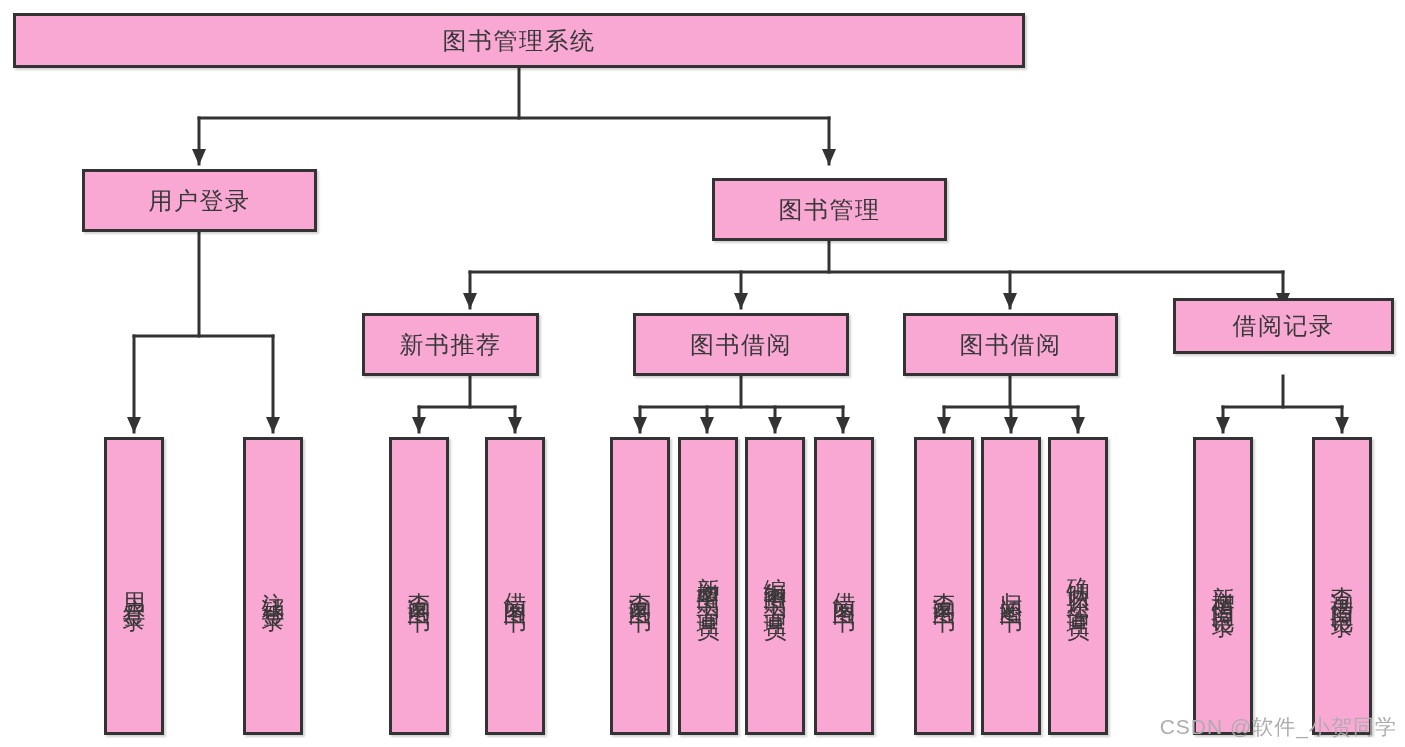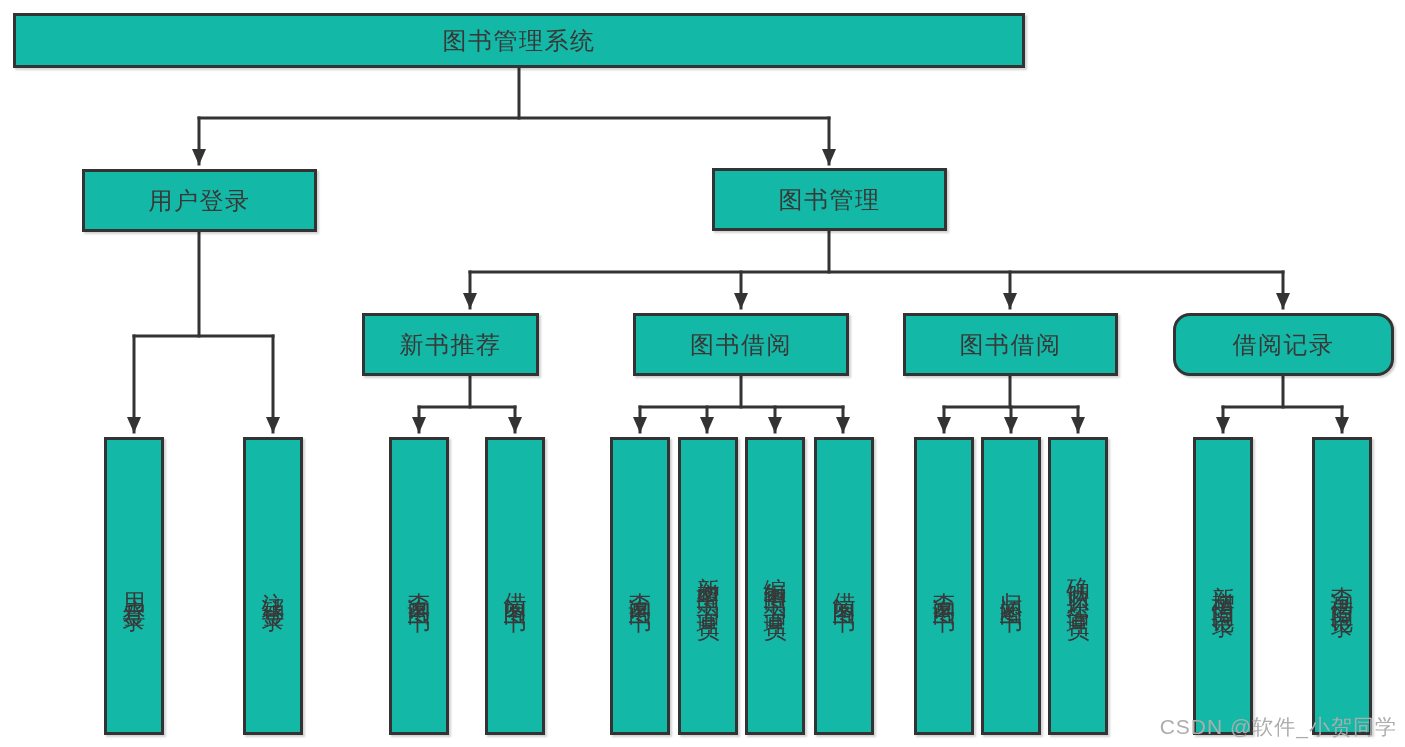--- a/index.html
+++ b/index.html
@@ -7,21 +7,21 @@
     position:relative;
     width:1405px;height:747px;
     background:#ffffff;
     overflow:hidden;
     font-family:"Liberation Sans","DejaVu Sans",sans-serif;
   }
   .wires{position:absolute;left:0;top:0;width:1405px;height:747px;}
   .node{
     position:absolute;
     box-sizing:border-box;
-    background:#14b8a6;
+    background:#f9a8d4;
     border:3px solid #333333;
     display:flex;align-items:center;justify-content:center;
     color:#383838;
     box-shadow:2px 2px 2px rgba(0,0,0,0.18);
   }
   .node .lbl{
     font-size:24px;
     letter-spacing:1.5px;
     white-space:nowrap;
     color:#383838;
@@ -31,25 +31,25 @@
     writing-mode:vertical-rl;
     text-orientation:mixed;
     font-size:23px;
     letter-spacing:6px;
     line-height:1;
     white-space:nowrap;
   }
   
   .n-root   {left:13px;  top:13px;  width:1012px; height:55px;}
   .n-login  {left:82px;  top:169px; width:235px;  height:63px;}
-  .n-mgmt   {left:712px; top:168px; width:235px;  height:63px;align-items:center;}
+  .n-mgmt   {left:712px; top:178px; width:235px;  height:63px;align-items:center;}
   .n-rec    {left:362px; top:313px; width:177px;  height:63px;}
   .n-bor    {left:633px; top:313px; width:216px;  height:63px;}
   .n-cur    {left:903px; top:313px; width:215px;  height:63px;}
-  .n-his    {left:1173px;top:313px; width:221px;  height:63px;border-radius:17px;}
+  .n-his    {left:1173px;top:298px; width:221px;  height:56px;}
   .n-login-l0{left:104px;} .n-login-l1{left:243px;}
   .n-rec-l0 {left:389px;}  .n-rec-l1 {left:485px;}
   .n-bor-l0 {left:610px;}  .n-bor-l1 {left:678px;}
   .n-bor-l2 {left:745px;}  .n-bor-l3 {left:814px;}
   .n-cur-l0 {left:914px;}  .n-cur-l1 {left:981px;}  .n-cur-l2 {left:1048px;}
   .n-his-l0 {left:1193px;} .n-his-l1 {left:1312px;}
   .watermark{
     position:absolute;
     right:8px;bottom:6px;
     font-size:21px;

